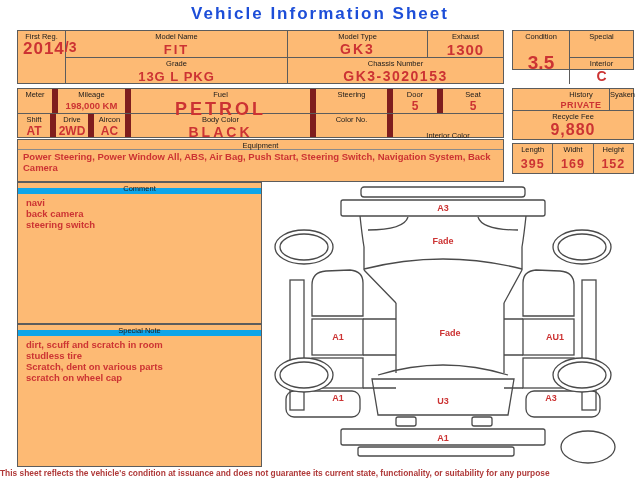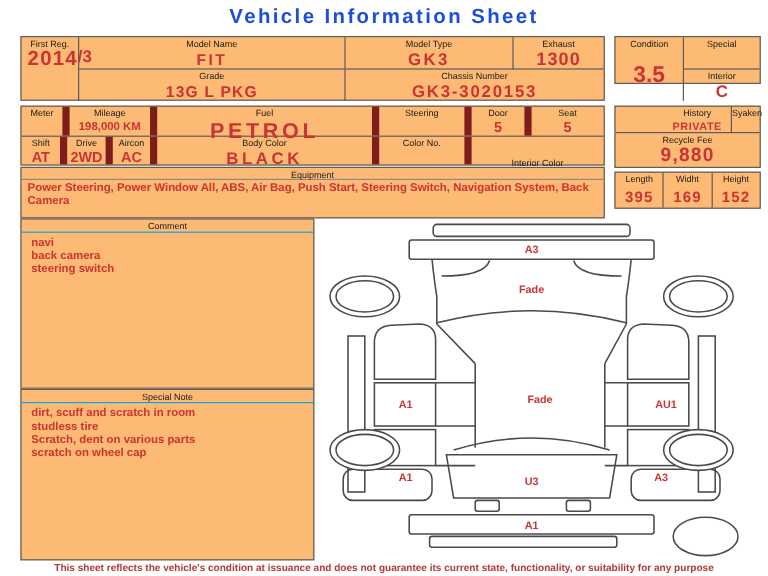--- a/index.html
+++ b/index.html
@@ -57,28 +57,28 @@
   .eq-hdr { height:10px; border-bottom:1px solid #8a8a8a; }
   .eq-txt { padding:1px 5px; font-size:9.5px; font-weight:bold; color:#cc3333; line-height:1.2; }
   
   .blk-f { left:512px; top:143px; width:122px; height:31px; display:flex; }
   .blk-f .cell{flex:1;}
   .blk-f .cell:not(:last-child){ border-right:1px solid #5c5c5c; }
   
   .notebox { display:flex; flex-direction:column; }
   .box-comment { left:17px; top:182px; width:245px; height:142px; }
   .box-special { left:17px; top:324px; width:245px; height:143px; }
-  .nb-hdr { height:11px; border-bottom:1px solid #0ea5e9; font-size:7.5px; color:#1a1a1a; text-align:center; line-height:11px; }
+  .nb-hdr { height:11px; border-bottom:6px solid #0ea5e9; font-size:7.5px; color:#1a1a1a; text-align:center; line-height:11px; }
   .nb-body { padding:4px 8px; }
   .nb-line { font-size:9.5px; font-weight:bold; color:#cc3333; line-height:1.15; }
   
   .diagram { position:absolute; left:268px; top:185px; width:370px; height:280px; }
   
   .disclaimer {
-    position:absolute; left:0; top:468px; width:640px; text-align:center;
+    position:absolute; left:0; top:468px; width:516px; text-align:center;
     font-size:8.4px; font-weight:bold; color:#b03a3a; white-space:nowrap;
   }
   
   .v-fit{font-size:13px; letter-spacing:2px;}
   .v-mt{font-size:14px; letter-spacing:2px;}
   .v-exh{font-size:15px; letter-spacing:1px;}
   .v-grade{font-size:13px; letter-spacing:1px;}
   .v-chassis{font-size:14px; letter-spacing:1.5px;}
   .v-cond{font-size:19px;}
   .v-int{font-size:14px;}

